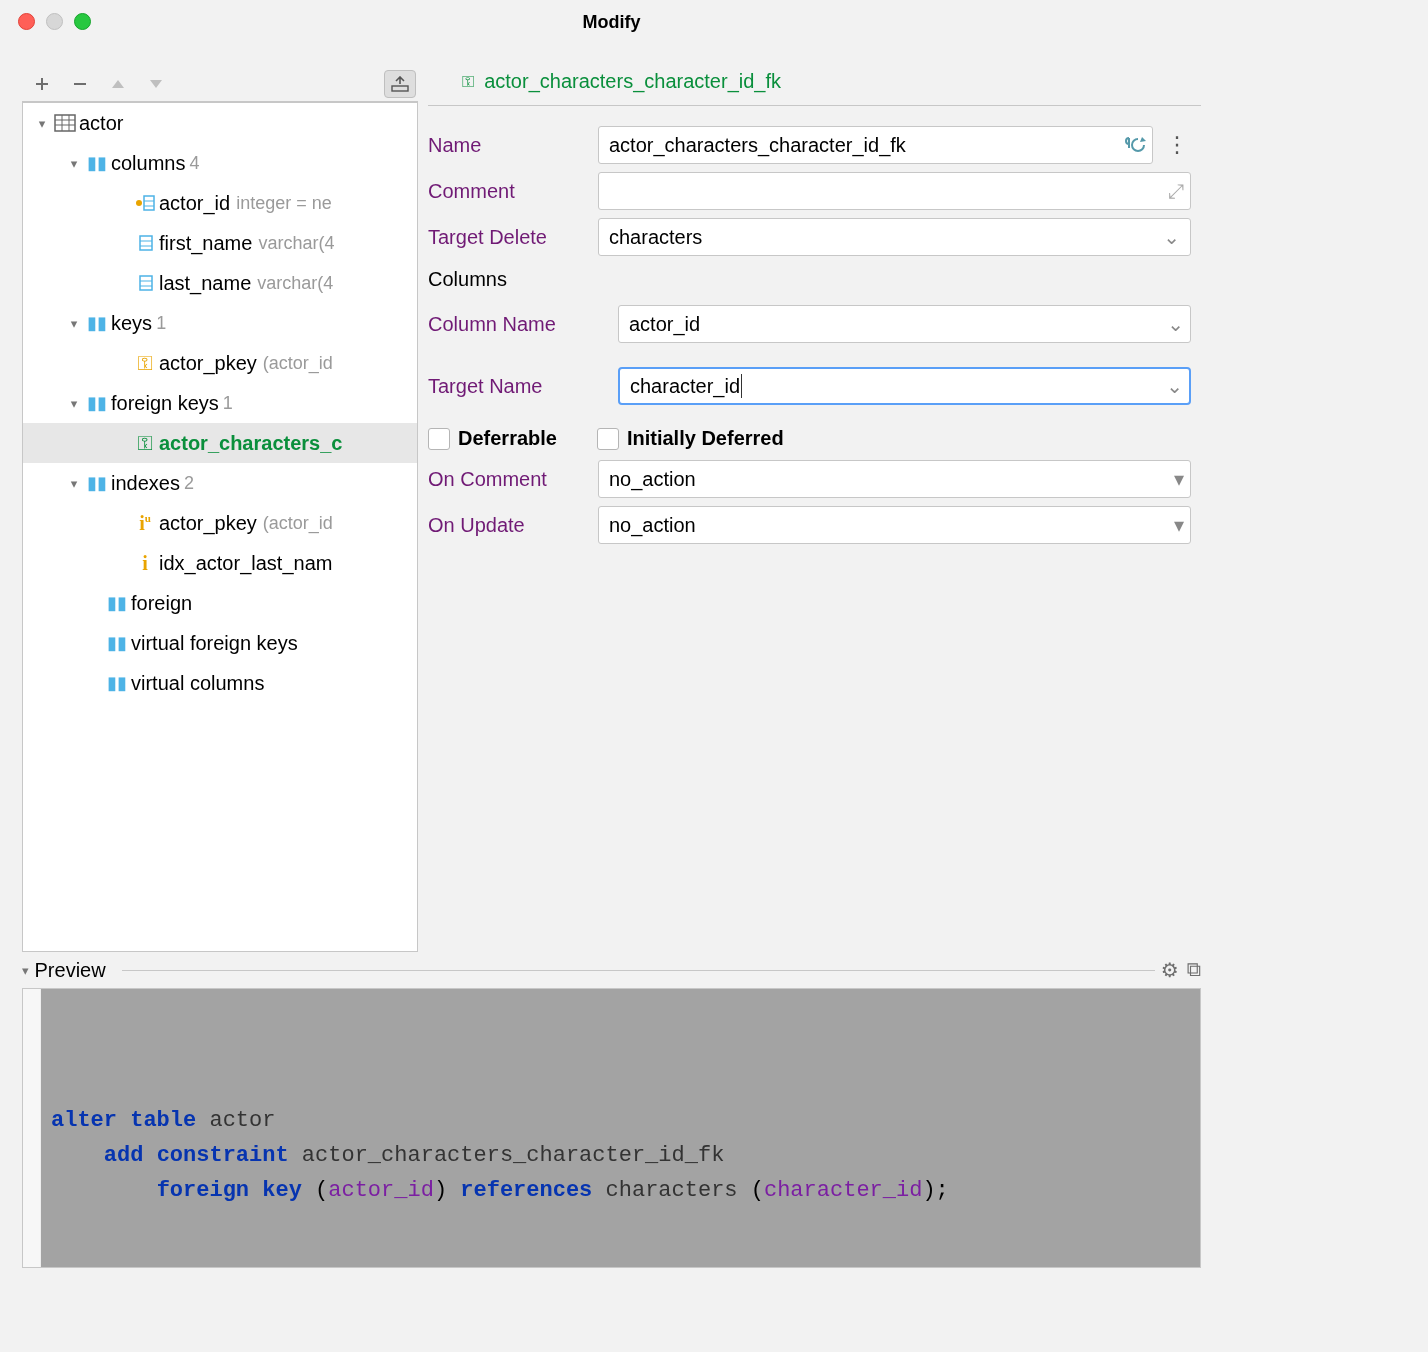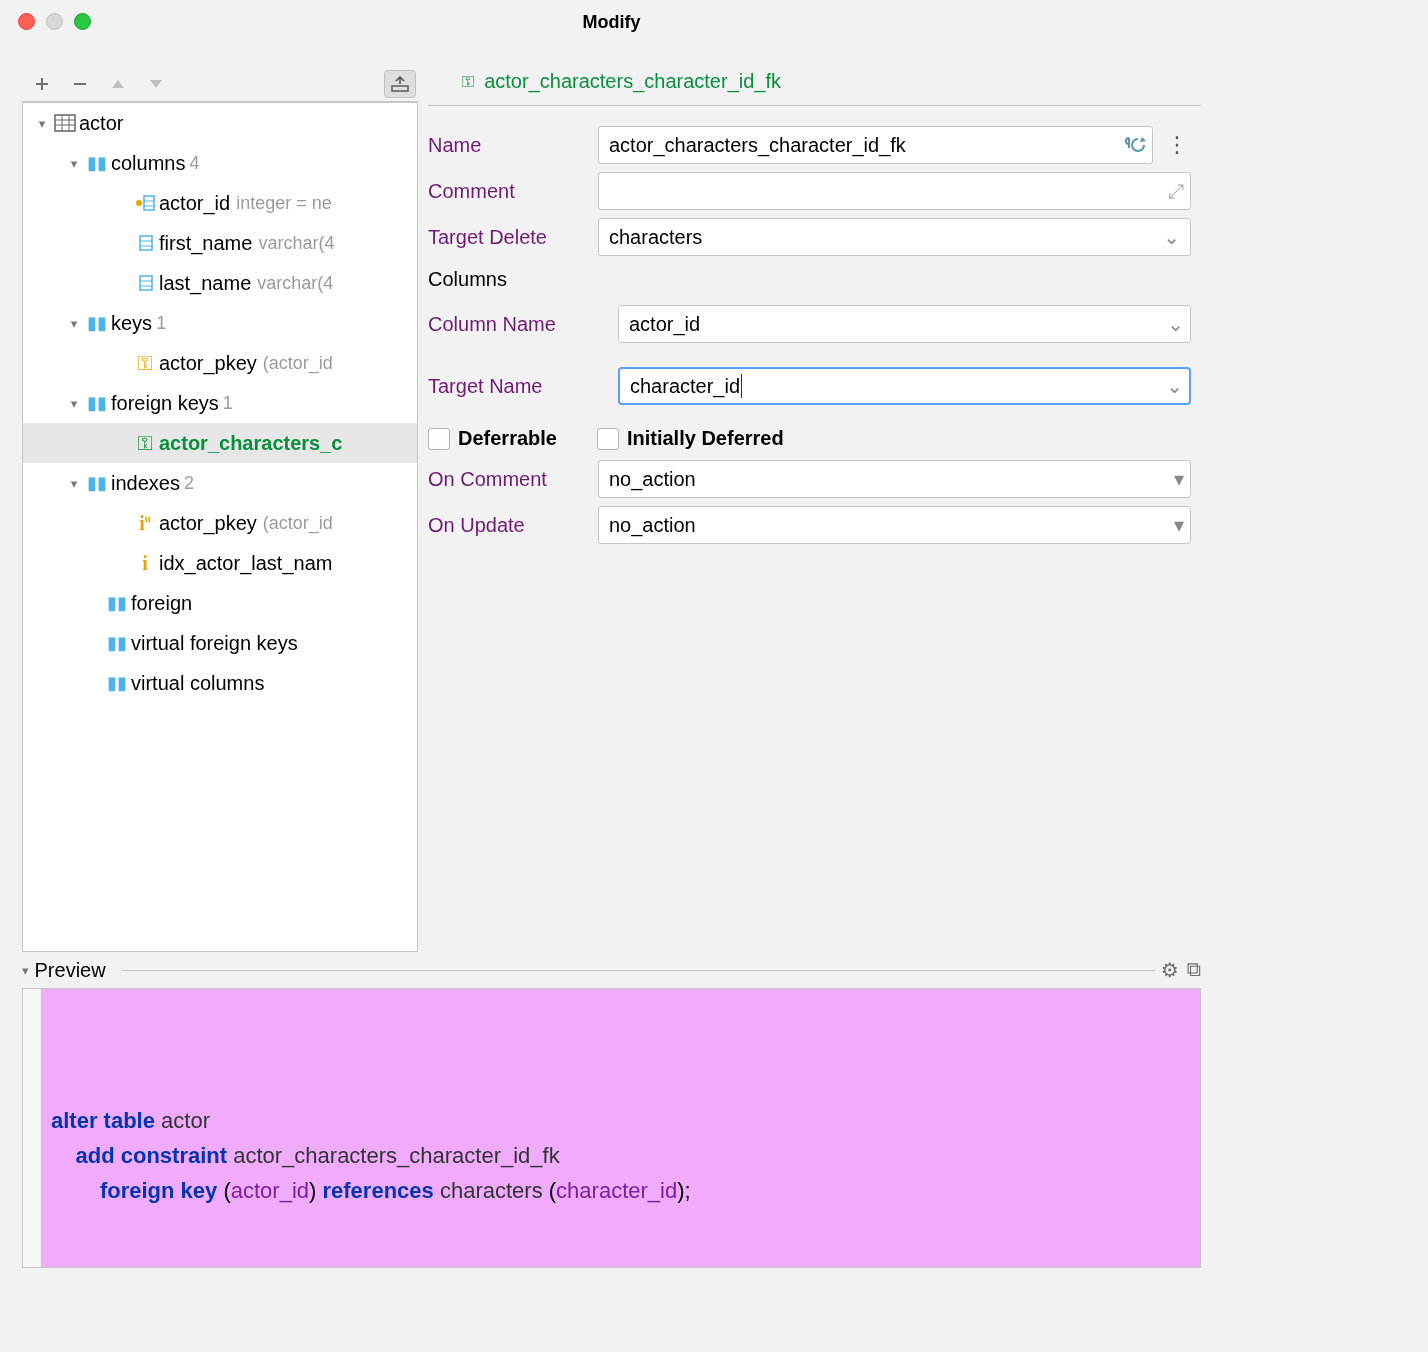--- a/index.html
+++ b/index.html
@@ -139,23 +139,23 @@
 .chk { display:flex; align-items:center; gap:8px; font-size:20px;}
 .chkbox { width:22px;height:22px;border:1px solid #b5b5b5;border-radius:3px;background:#fff;}
 
 
 .preview-wrap { padding: 6px 22px 0 22px; }
 .preview-head { display:flex; align-items:center; gap:6px; }
 .preview-head .line { flex:1; height:1px; background:#c7c7c7; margin-left:10px;}
 .preview-tools { display:flex; gap:8px; color:#6e6e6e; font-size:20px; }
 .preview-body {
   margin-top:6px;
-  background:#f0abfc; border:1px solid #c7c7c7;
+  background:#a3a3a3; border:1px solid #c7c7c7;
   height: 280px;
-  font-family: Liberation Sans, sans-serif;
+  font-family: Liberation Mono, monospace;
   font-size: 22px;
   padding: 8px 8px 8px 10px;
   position:relative;
   line-height:1.6;
   white-space:pre;
 }
 .gutter { position:absolute; left:0; top:0; bottom:0; width:18px; background:#f7f7f7; border-right:1px solid #eee;}
 .code { margin-left:18px; }
 .kw { color:#0634b0; font-weight:700;}
 .id { color:#7b1fa2; }

